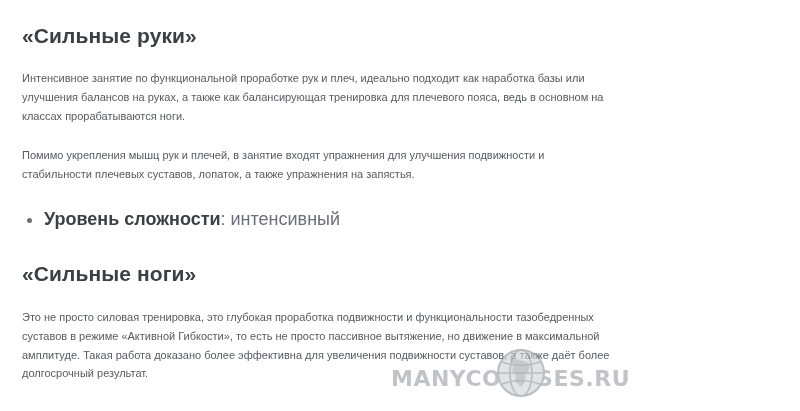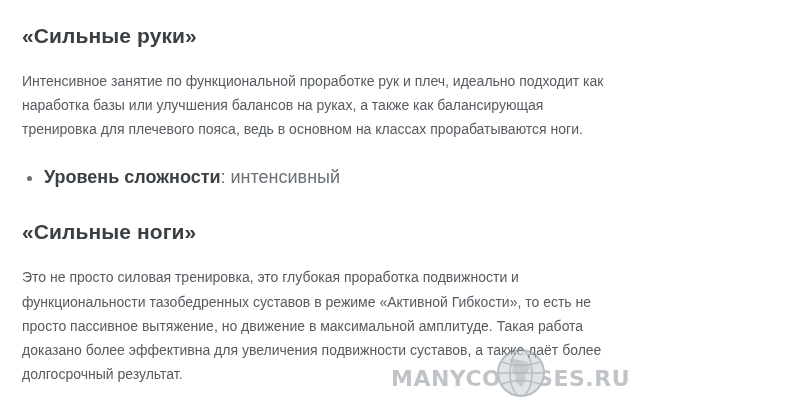--- a/index.html
+++ b/index.html
@@ -28,21 +28,21 @@
     font-weight: bold;
     color: #3b4044;
     margin: 12px 0 20px 0;
     letter-spacing: 0.1px;
   }
   h2.heading.second {
     margin-top: 26px;
     margin-bottom: 20px;
   }
   p.para {
-    font-size: 14px;
+    font-size: 11px;
     line-height: 1.72;
     color: #555b60;
     margin: 0 0 20px 0;
     max-width: 748px;
   }
   ul.bullets {
     margin: 0 0 18px 0;
     padding-left: 22px;
     list-style: disc;
   }
@@ -83,20 +83,21 @@
   .globe-svg { display: block; }
 </style>
 </head>
 <body>
 
 <div class="page">
 
   <h2 class="heading">«Сильные руки»</h2>
 
   <p class="para">Интенсивное занятие по функциональной проработке рук и плеч, идеально подходит как наработка базы или улучшения балансов на руках, а также как балансирующая тренировка для плечевого пояса, ведь в основном на классах прорабатываются ноги.</p>
+  <p class="para">Помимо укрепления мышц рук и плечей, в занятие входят упражнения для улучшения подвижности и стабильности плечевых суставов, лопаток, а также упражнения на запястья.</p>
 
   <ul class="bullets">
     <li><span class="lbl">Уровень сложности</span><span>: интенсивный</span></li>
   </ul>
 
   <h2 class="heading second">«Сильные ноги»</h2>
 
   <p class="para">Это не просто силовая тренировка, это глубокая проработка подвижности и функциональности тазобедренных суставов в режиме «Активной Гибкости», то есть не просто пассивное вытяжение, но движение в максимальной амплитуде. Такая работа доказано более эффективна для увеличения подвижности суставов, а также даёт более долгосрочный результат.</p>
 
   <div class="watermark">

